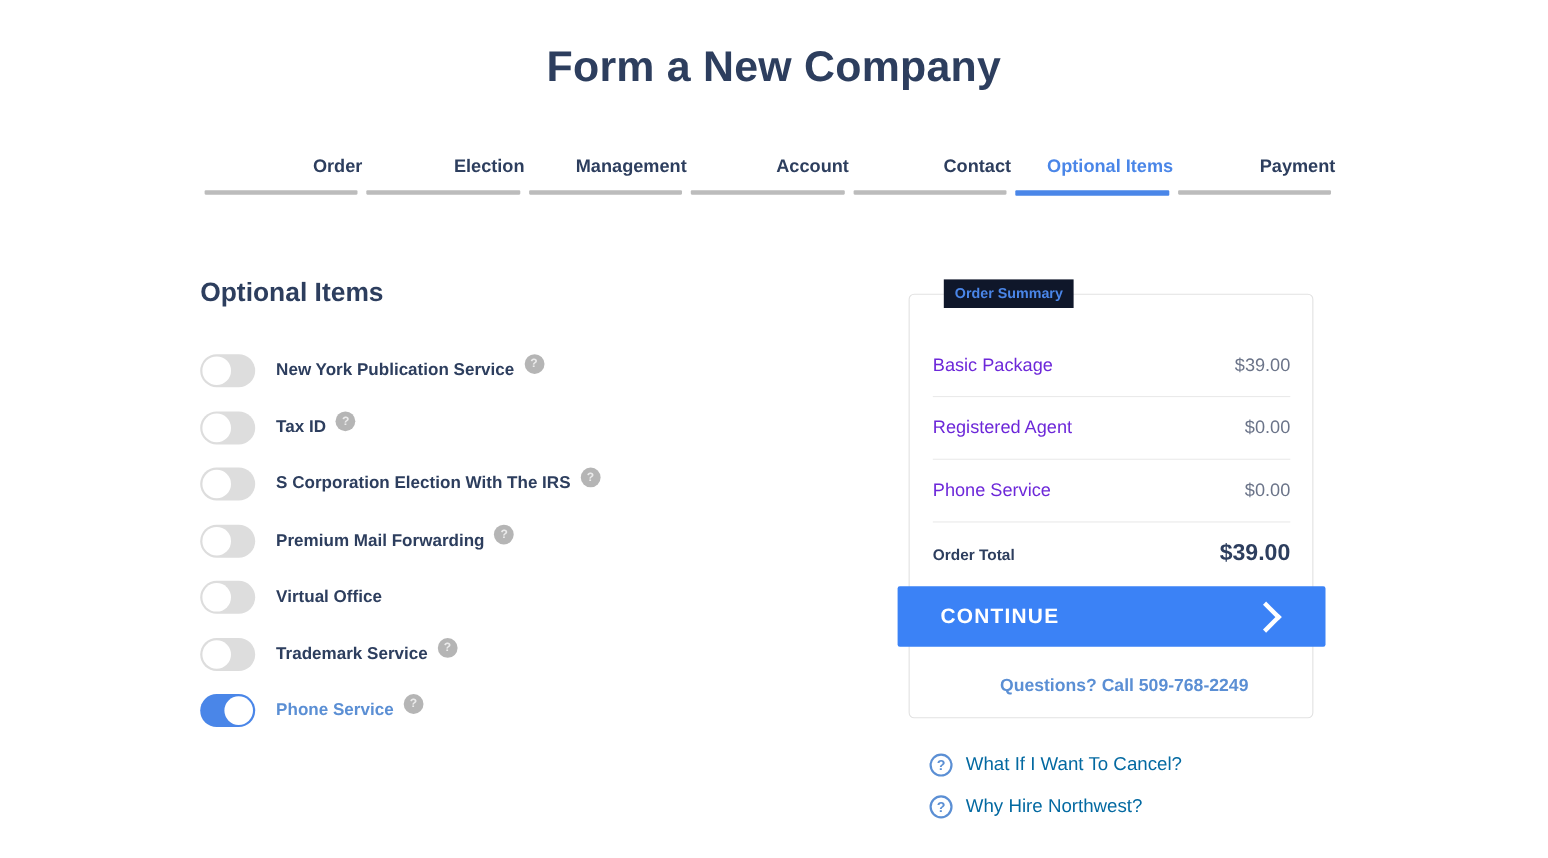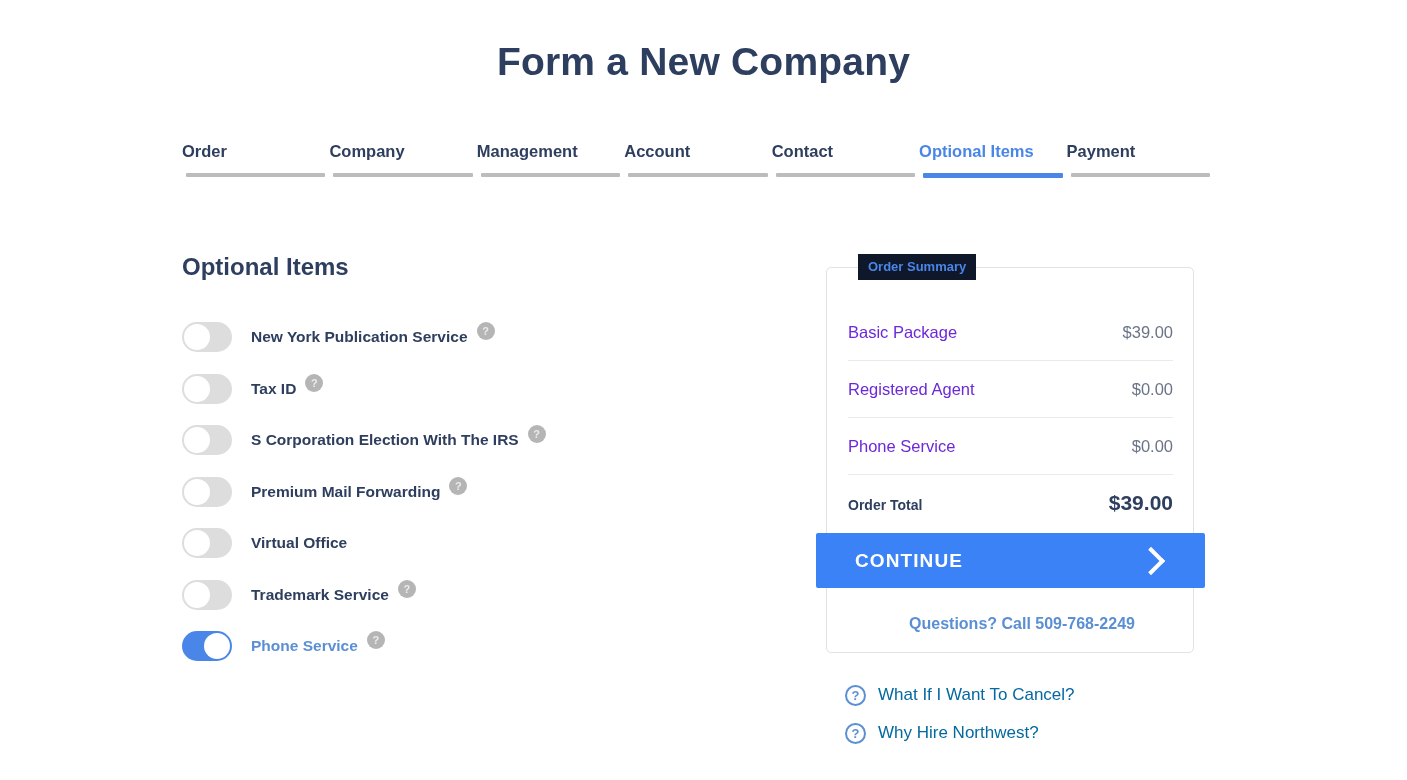--- a/index.html
+++ b/index.html
@@ -34,21 +34,21 @@
   .tabs {
     position: absolute;
     left: 182px;
     top: 133px;
     width: 1032px;
     display: flex;
     align-items: flex-start;
   }
   .tab {
     flex: 1 1 0;
-    text-align: left;
+    text-align: right;
     padding-bottom: 0;
     cursor: pointer;
   }
   .tab-label {
     display: block;
     font-size: 16.5px;
     font-weight: bold;
     color: #2d3e5e;
     line-height: 36px;
     white-space: nowrap;
@@ -276,21 +276,21 @@
 <body>
 
 <div class="page-title">Form a New Company</div>
 
 <div class="tabs">
   <div class="tab">
     <span class="tab-label">Order</span>
     <span class="tab-underline"></span>
   </div>
   <div class="tab">
-    <span class="tab-label">Company</span>
+    <span class="tab-label">Election</span>
     <span class="tab-underline"></span>
   </div>
   <div class="tab">
     <span class="tab-label">Management</span>
     <span class="tab-underline"></span>
   </div>
   <div class="tab">
     <span class="tab-label">Account</span>
     <span class="tab-underline"></span>
   </div>

